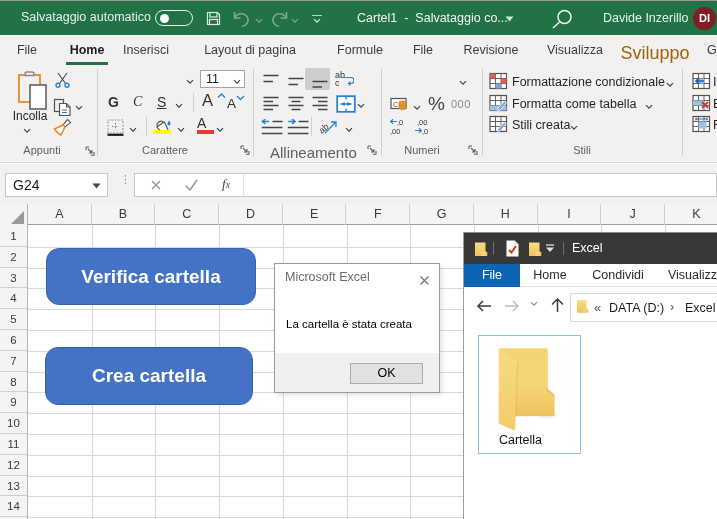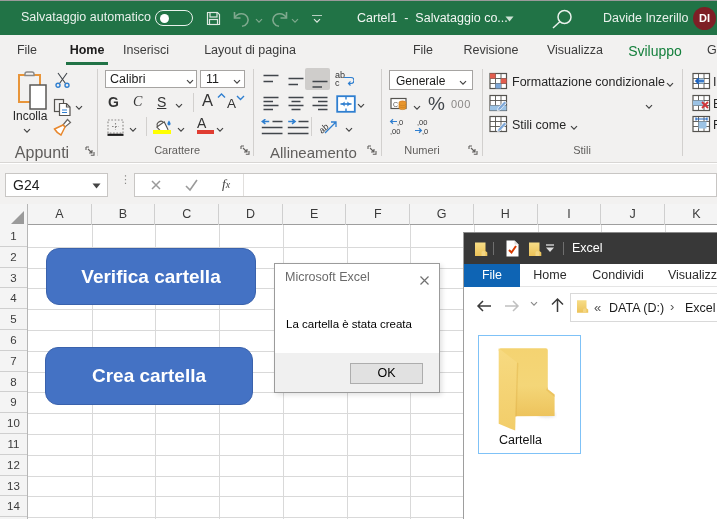--- a/index.html
+++ b/index.html
@@ -103,24 +103,25 @@
 </svg>
 <div class="abs" style="left:603px;top:10px;color:#e9f1ec;font-size:12.5px;">Davide Inzerillo</div>
 <div class="abs" style="left:693px;top:6px;width:23px;height:23px;border-radius:50%;background:#7e1f26;color:#fff;font-size:11px;font-weight:bold;text-align:center;line-height:23px;">DI</div>
 </div>
 <div class="abs" style="left:0;top:35px;width:717px;height:31px;background:#f2f1f0;">
 <div class="abs" style="left:-33.0px;top:8px;width:120px;text-align:center;color:#3b3b3b;font-size:12.5px;">File</div>
 <div class="abs" style="left:27.0px;top:8px;width:120px;text-align:center;color:#1c1c1c;font-size:12.5px;font-weight:bold;">Home</div>
 <div class="abs" style="left:66px;top:27px;width:42px;height:3px;background:#217346;"></div>
 <div class="abs" style="left:96.0px;top:8px;width:100px;text-align:center;color:#3b3b3b;font-size:12.5px;">Inserisci</div>
 <div class="abs" style="left:190.0px;top:8px;width:120px;text-align:center;color:#3b3b3b;font-size:12.5px;">Layout di pagina</div>
+<div class="abs" style="left:300.0px;top:8px;width:120px;text-align:center;color:#3b3b3b;font-size:12.5px;">Formule</div>
 <div class="abs" style="left:363.0px;top:8px;width:120px;text-align:center;color:#3b3b3b;font-size:12.5px;">File</div>
 <div class="abs" style="left:431.0px;top:8px;width:120px;text-align:center;color:#3b3b3b;font-size:12.5px;">Revisione</div>
 <div class="abs" style="left:515.0px;top:8px;width:120px;text-align:center;color:#3b3b3b;font-size:12.5px;">Visualizza</div>
-<div class="abs" style="left:595.0px;top:8px;width:120px;text-align:center;color:#15803d;font-size:14px;">Sviluppo</div>
+<div class="abs" style="left:595.0px;top:8px;width:120px;text-align:center;color:#a16207;font-size:18px;">Sviluppo</div>
 <div class="abs" style="left:707px;top:8px;width:40px;text-align:left;color:#3b3b3b;font-size:12.5px;">Guida</div>
 </div>
 <div class="abs" style="left:0;top:66px;width:717px;height:97px;background:#f2f1f0;border-bottom:1px solid #d8d6d4;font-size:12.5px;color:#262626;">
 <div class="abs" style="left:97px;top:3px;width:1px;height:87px;background:#d2d0ce;"></div>
 <div class="abs" style="left:253px;top:3px;width:1px;height:87px;background:#d2d0ce;"></div>
 <div class="abs" style="left:381px;top:3px;width:1px;height:87px;background:#d2d0ce;"></div>
 <div class="abs" style="left:482px;top:3px;width:1px;height:87px;background:#d2d0ce;"></div>
 <div class="abs" style="left:682px;top:3px;width:1px;height:87px;background:#d2d0ce;"></div>
 <svg class="abs" style="left:17px;top:4px;" width="32" height="42" viewBox="0 0 32 42">
 <rect x="2" y="5" width="21" height="27" fill="#f2f1f0" stroke="#e8953a" stroke-width="2"></rect>
@@ -145,26 +146,25 @@
 <path d="M13.5 5.5 v3.5 h3.5" fill="none" stroke="#55534f" stroke-width="1.2"></path>
 <path d="M9 12 h5 M9 14.5 h5" stroke="#2f7fd0" stroke-width="1.1"></path>
 </svg>
 <svg class="abs" style="left:75px;top:39px;" width="8" height="6" viewBox="0 0 8 6">
       <path d="M1 1.2 L4 4.2 L7 1.2" stroke="#444" stroke-width="1.2" fill="none"></path>
     </svg>
 <svg class="abs" style="left:52px;top:52px;" width="20" height="19" viewBox="0 0 20 19">
 <path d="M11 7 L15.5 1.5 L18.5 4.5 L13 9 z" fill="#fff" stroke="#6a6764" stroke-width="1.2"></path>
 <path d="M2.5 11 L11 7 L13 9 L9 17 C6 15.5 4 13.5 2.5 11 z" fill="#fff" stroke="#e8882e" stroke-width="1.5"></path>
 </svg>
-<div class="abs" style="left:12px;top:78px;width:60px;text-align:center;color:#605e5c;font-size:16px;">Appunti</div>
+<div class="abs" style="left:12px;top:78px;width:60px;text-align:center;color:#605e5c;font-size:11px;">Appunti</div>
 <svg class="abs" style="left:85px;top:80px;" width="10" height="10" viewBox="0 0 10 10">
 <path d="M1 1 h3 M1 1 v3 M3 3 l4 4 M7 4 v3 h-3" stroke="#605e5c" stroke-width="1.1" fill="none"></path>
 <path d="M9 6 v3.2 h-3.2" stroke="#605e5c" stroke-width="1.1" fill="none"></path>
 </svg>
-<div class="abs" style="left:105px;top:4px;width:92px;height:18px;background:#fff;border:1px solid #a6a4a2;font-size:12.5px;color:#1c1c1c;padding:1px 4px;">Calibri</div>
 <svg class="abs" style="left:186px;top:13px;" width="8" height="6" viewBox="0 0 8 6">
       <path d="M1 1.2 L4 4.2 L7 1.2" stroke="#444" stroke-width="1.2" fill="none"></path>
     </svg>
 <div class="abs" style="left:200px;top:4px;width:45px;height:18px;background:#fff;border:1px solid #a6a4a2;font-size:12.5px;color:#1c1c1c;padding:1px 5px;">11</div>
 <svg class="abs" style="left:233px;top:13px;" width="8" height="6" viewBox="0 0 8 6">
       <path d="M1 1.2 L4 4.2 L7 1.2" stroke="#444" stroke-width="1.2" fill="none"></path>
     </svg>
 <div class="abs" style="left:108px;top:28px;font-weight:bold;font-size:14px;color:#333;">G</div>
 <div class="abs" style="left:133px;top:28px;font-style:italic;font-size:14px;font-family:'Liberation Serif',serif;color:#333;">C</div>
 <div class="abs" style="left:157px;top:28px;text-decoration:underline;font-size:14px;color:#333;">S</div>
@@ -196,21 +196,21 @@
 </svg>
 <div class="abs" style="left:153px;top:64px;width:18px;height:4px;background:#ffff00;"></div>
 <svg class="abs" style="left:177px;top:61px;" width="8" height="6" viewBox="0 0 8 6">
       <path d="M1 1.2 L4 4.2 L7 1.2" stroke="#444" stroke-width="1.2" fill="none"></path>
     </svg>
 <div class="abs" style="left:197px;top:49px;font-size:14px;color:#333;">A</div>
 <div class="abs" style="left:197px;top:64px;width:17px;height:4px;background:#e03c31;"></div>
 <svg class="abs" style="left:216px;top:61px;" width="8" height="6" viewBox="0 0 8 6">
       <path d="M1 1.2 L4 4.2 L7 1.2" stroke="#444" stroke-width="1.2" fill="none"></path>
     </svg>
-<div class="abs" style="left:130px;top:78px;width:70px;text-align:right;color:#605e5c;font-size:11px;">Carattere</div>
+<div class="abs" style="left:130px;top:78px;width:70px;text-align:center;color:#605e5c;font-size:11px;">Carattere</div>
 <svg class="abs" style="left:240px;top:79px;" width="10" height="10" viewBox="0 0 10 10">
 <path d="M1 1 h3 M1 1 v3 M3 3 l4 4 M7 4 v3 h-3" stroke="#605e5c" stroke-width="1.1" fill="none"></path>
 <path d="M9 6 v3.2 h-3.2" stroke="#605e5c" stroke-width="1.1" fill="none"></path>
 </svg>
 <div class="abs" style="left:305px;top:2px;width:25px;height:22px;background:#cfcdcb;border-radius:2px;"></div>
 <svg class="abs" style="left:262px;top:5px;" width="18" height="18" viewBox="0 0 18 18">
       <path d="M1.5 4.5 h15 M1.5 10.5 h9.5" stroke="#41464b" stroke-width="1.7" fill="none"></path>
     </svg>
 <svg class="abs" style="left:287px;top:5px;" width="18" height="18" viewBox="0 0 18 18">
       <path d="M1.5 7.5 h15 M1.5 13.5 h9.5" stroke="#41464b" stroke-width="1.7" fill="none"></path>
@@ -255,21 +255,20 @@
 <path d="M5 15 L16 4 m-5 0 h5 v5" stroke="#2f7fd0" stroke-width="1.3" fill="none"></path>
 </svg>
 <svg class="abs" style="left:345px;top:61px;" width="8" height="6" viewBox="0 0 8 6">
       <path d="M1 1.2 L4 4.2 L7 1.2" stroke="#444" stroke-width="1.2" fill="none"></path>
     </svg>
 <div class="abs" style="left:270px;top:78px;width:75px;text-align:center;color:#605e5c;font-size:15px;">Allineamento</div>
 <svg class="abs" style="left:367px;top:79px;" width="10" height="10" viewBox="0 0 10 10">
 <path d="M1 1 h3 M1 1 v3 M3 3 l4 4 M7 4 v3 h-3" stroke="#605e5c" stroke-width="1.1" fill="none"></path>
 <path d="M9 6 v3.2 h-3.2" stroke="#605e5c" stroke-width="1.1" fill="none"></path>
 </svg>
-<div class="abs" style="left:389px;top:4px;width:84px;height:20px;background:#fff;border:1px solid #a6a4a2;font-size:12px;color:#1c1c1c;padding:2.5px 6px;">Generale</div>
 <svg class="abs" style="left:459px;top:14px;" width="8" height="6" viewBox="0 0 8 6">
       <path d="M1 1.2 L4 4.2 L7 1.2" stroke="#444" stroke-width="1.2" fill="none"></path>
     </svg>
 <svg class="abs" style="left:390px;top:31px;" width="20" height="15" viewBox="0 0 20 15">
 <rect x="1" y="1.5" width="15" height="10" fill="#fff" stroke="#55534f" stroke-width="1.2"></rect>
 <text x="3" y="9.5" font-size="7" fill="#55534f" font-family="Liberation Sans">C</text>
 <ellipse cx="12.5" cy="5" rx="3.5" ry="1.6" fill="#e08a2e"></ellipse>
 <path d="M9 5 v6 c0 .9 1.6 1.6 3.5 1.6 s3.5 -.7 3.5 -1.6 v-6" fill="#e8962e" stroke="#c87d20" stroke-width=".6"></path>
 <path d="M9 7 c0 .9 1.6 1.6 3.5 1.6 s3.5 -.7 3.5 -1.6 M9 9 c0 .9 1.6 1.6 3.5 1.6 s3.5 -.7 3.5 -1.6" stroke="#c87d20" stroke-width=".6" fill="none"></path>
 </svg>
@@ -303,29 +302,30 @@
 <div class="abs" style="left:512px;top:9px;">Formattazione condizionale</div>
 <svg class="abs" style="left:666px;top:16px;" width="8" height="6" viewBox="0 0 8 6">
       <path d="M1 1.2 L4 4.2 L7 1.2" stroke="#444" stroke-width="1.2" fill="none"></path>
     </svg>
 <svg class="abs" style="left:489px;top:28px;" width="19" height="18" viewBox="0 0 19 18">
 <rect x="1" y="1.5" width="16.5" height="15" fill="#fff" stroke="#55534f" stroke-width="1.2"></rect>
 <path d="M1 6.5 h16.5 M1 11.5 h16.5 M6.5 1.5 v15 M12 1.5 v15" stroke="#55534f" stroke-width="0.9"></path>
 <rect x="1" y="11.5" width="16.5" height="5" fill="#9cc3e5"></rect>
       <path d="M9 14 L15.5 7 l2 2 L11 16 l-2.6 .6 z" fill="#7da7d8" stroke="#fff" stroke-width=".7"></path>
     </svg>
+<div class="abs" style="left:512px;top:31px;">Formatta come tabella</div>
 <svg class="abs" style="left:645px;top:38px;" width="8" height="6" viewBox="0 0 8 6">
       <path d="M1 1.2 L4 4.2 L7 1.2" stroke="#444" stroke-width="1.2" fill="none"></path>
     </svg>
 <svg class="abs" style="left:489px;top:49px;" width="19" height="18" viewBox="0 0 19 18">
 <rect x="1" y="1.5" width="16.5" height="15" fill="#fff" stroke="#55534f" stroke-width="1.2"></rect>
 <path d="M1 6.5 h16.5 M1 11.5 h16.5 M6.5 1.5 v15 M12 1.5 v15" stroke="#55534f" stroke-width="0.9"></path>
 <path d="M9 14 L15.5 7 l2 2 L11 16 l-2.6 .6 z" fill="#7da7d8" stroke="#fff" stroke-width=".7"></path>
     </svg>
-<div class="abs" style="left:512px;top:52px;">Stili come</div>
+<div class="abs" style="left:512px;top:52px;">Stili creata</div>
 <svg class="abs" style="left:570px;top:59px;" width="8" height="6" viewBox="0 0 8 6">
       <path d="M1 1.2 L4 4.2 L7 1.2" stroke="#444" stroke-width="1.2" fill="none"></path>
     </svg>
 <div class="abs" style="left:552px;top:78px;width:60px;text-align:center;color:#605e5c;font-size:11px;">Stili</div>
 <svg class="abs" style="left:692px;top:6px;" width="19" height="18" viewBox="0 0 19 18">
 <rect x="1" y="1.5" width="16.5" height="15" fill="#fff" stroke="#55534f" stroke-width="1.2"></rect>
 <path d="M1 6.5 h16.5 M1 11.5 h16.5 M6.5 1.5 v15 M12 1.5 v15" stroke="#55534f" stroke-width="0.9"></path>
 <rect x="6.5" y="6.5" width="5.5" height="5" fill="#9cc3e5"></rect>
       <path d="M12 9 h-8 m3 -2.8 l-3 2.8 l3 2.8" stroke="#1b62c0" stroke-width="1.6" fill="none"></path>
     </svg>

